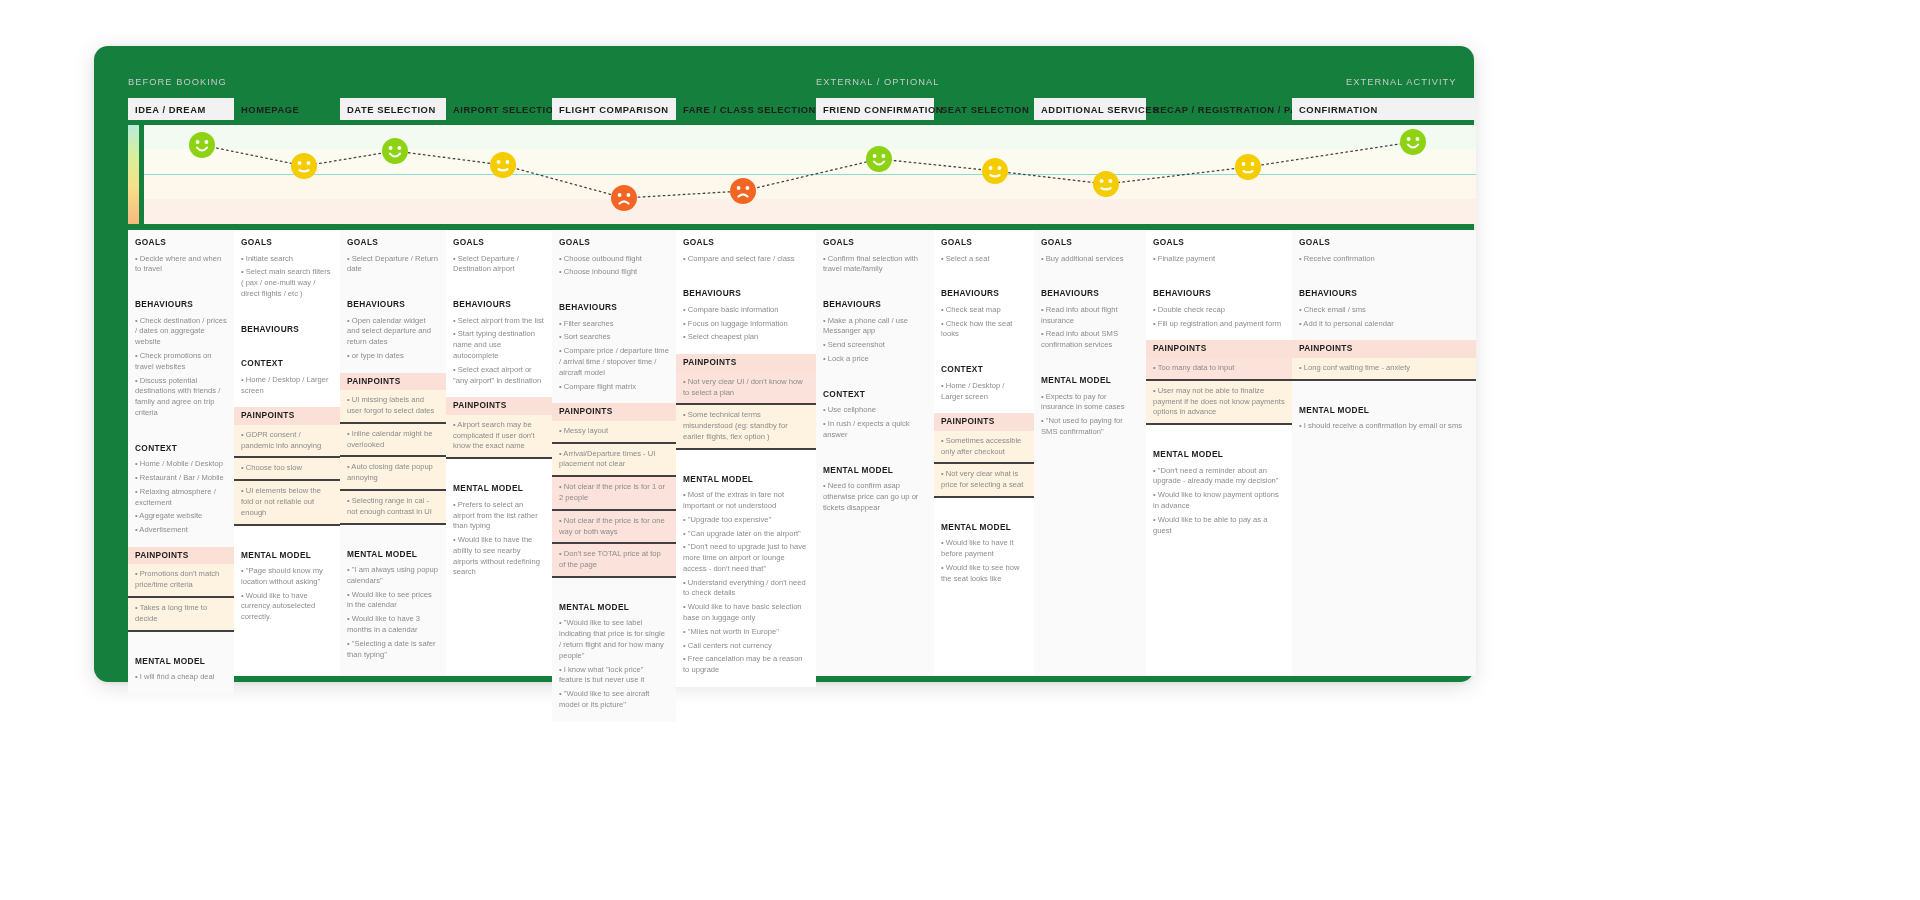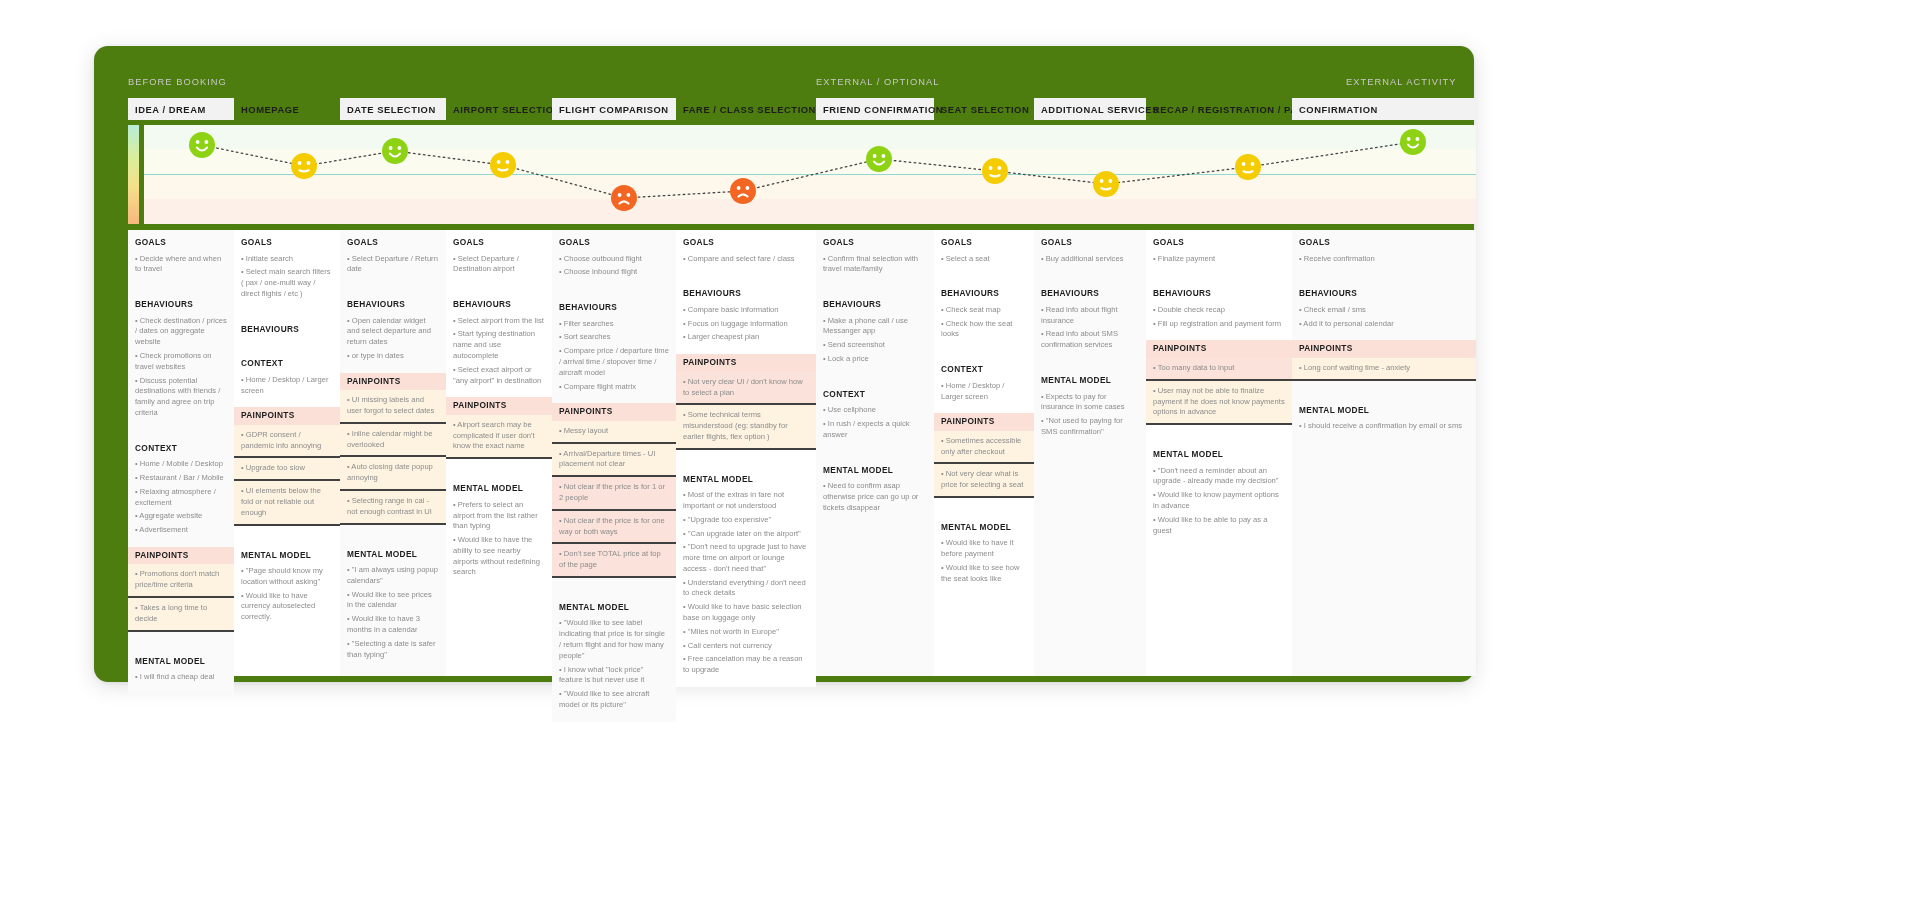--- a/index.html
+++ b/index.html
@@ -11,21 +11,21 @@
   }
   .canvas {
     position: relative;
     width: 1920px; height: 900px;
     background: #ffffff;
   }
   .board {
     position: absolute;
     left: 94px; top: 46px;
     width: 1380px; height: 636px;
-    background: #4d7c0f;
+    background: #15803d;
     border-radius: 14px;
     box-shadow: 0 4px 22px rgba(0,0,0,0.13), 0 1px 4px rgba(0,0,0,0.07);
   }
 
   
   .sectionlabels {
     position: absolute; left: 34px; top: 31px;
     width: 1348px; height: 16px;
   }
   .seclabel {
@@ -325,21 +325,21 @@
             <div class="blk">
               <p>• Home /  Desktop / Larger screen</p>
             </div>
             <div class="ph">
               <h4 class="sec">PAINPOINTS</h4>
             </div>
             <div class="pp">
               <p class="tight">• GDPR consent / pandemic info annoying</p>
             </div>
             <div class="pp">
-              <p class="tight">• Upgrade too slow</p>
+              <p class="tight">• Choose too slow</p>
             </div>
             <div class="pp">
               <p class="tight">• UI elements below the fold or not reliable out enough</p>
             </div>
             <h4 class="sec spaced after-pp">MENTAL MODEL</h4>
             <div class="blk">
               <p>• "Page should know my location without asking"</p>
               <p>• Would like to have currency autoselected correctly.</p>
             </div>
           </div>
@@ -449,21 +449,21 @@
         <div class="col alt" style="left: 548px; width: 140px; min-height: 446px;">
           <div class="col-inner">
             <h4 class="sec">GOALS</h4>
             <div class="blk">
               <p>• Compare and select fare / class</p>
             </div>
             <h4 class="sec spaced">BEHAVIOURS</h4>
             <div class="blk">
               <p>• Compare basic information</p>
               <p>• Focus on luggage information</p>
-              <p>• Larger cheapest plan</p>
+              <p>• Select cheapest plan</p>
             </div>
             <div class="ph">
               <h4 class="sec">PAINPOINTS</h4>
             </div>
             <div class="pp red">
               <p class="tight">• Not very clear UI / don't know how to select a plan</p>
             </div>
             <div class="pp">
               <p class="tight">• Some technical terms misunderstood (eg: standby for earlier flights, flex option )</p>
             </div>

